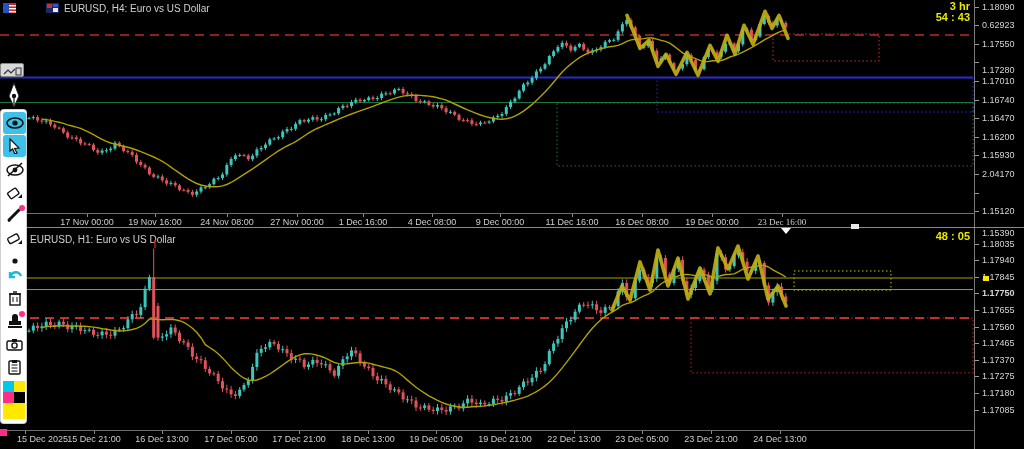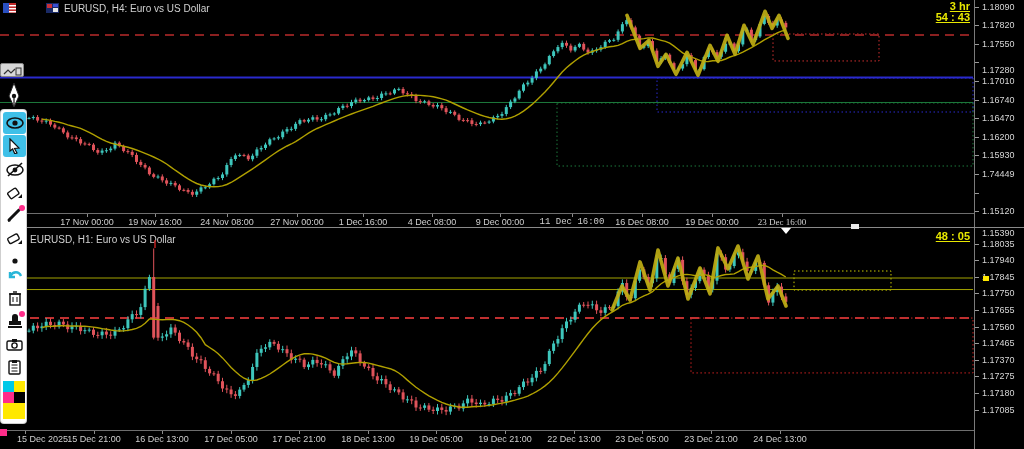--- a/index.html
+++ b/index.html
@@ -1,20 +1,20 @@
 <!DOCTYPE html>
 <html><head>
 <meta charset="utf-8">
 <style>
   html,body{margin:0;padding:0;background:#000;}
   #root{position:relative;width:1024px;height:449px;background:#000;overflow:hidden;
         font-family:"Liberation Sans",sans-serif;}
   .titlebar{position:absolute;height:14px;color:#d0d0d0;font-size:10px;white-space:nowrap;}
   .timerbox{position:absolute;text-align:right;color:#e8e800;font-weight:bold;
-            font-size:11px;line-height:11px;text-decoration:underline;}
+            font-size:11px;line-height:11px;}
   .plot-svg{position:absolute;left:0;}
   .scale-col{position:absolute;left:974px;width:50px;border-left:1px solid #7a7a7a;}
   .price-label{position:absolute;left:7px;color:#d6d6d6;font-size:9px;line-height:9px;white-space:nowrap;}
   .tickdash{position:absolute;left:0;width:4px;height:1px;background:#9a9a9a;}
   .taxis{position:absolute;left:0;width:974px;height:16px;color:#cfcfcf;font-size:9px;}
   .tlabel{position:absolute;top:3px;transform:translateX(-50%);white-space:nowrap;}
   .tdash{position:absolute;top:0;width:1px;height:3px;background:#8a8a8a;}
   .hborder{position:absolute;left:0;width:974px;height:1px;background:#6e6e6e;}
   .flagicon{position:absolute;width:13px;height:10px;display:inline-block;}
   .triangle-down{position:absolute;width:0;height:0;border-left:5px solid transparent;
@@ -436,49 +436,49 @@
         <div class="tlabel" style="left: 227px;">24 Nov 08:00</div>
         <div class="tdash" style="left: 297px;"></div>
         <div class="tlabel" style="left: 297px;">27 Nov 00:00</div>
         <div class="tdash" style="left: 363px;"></div>
         <div class="tlabel" style="left: 363px;">1 Dec 16:00</div>
         <div class="tdash" style="left: 432px;"></div>
         <div class="tlabel" style="left: 432px;">4 Dec 08:00</div>
         <div class="tdash" style="left: 500px;"></div>
         <div class="tlabel" style="left: 500px;">9 Dec 00:00</div>
         <div class="tdash" style="left: 572px;"></div>
-        <div class="tlabel" style="left: 572px; font-family: Liberation Mono, monospace;">11 Dec 16:00</div>
+        <div class="tlabel" style="left: 572px;">11 Dec 16:00</div>
         <div class="tdash" style="left: 642px;"></div>
         <div class="tlabel" style="left: 642px;">16 Dec 08:00</div>
         <div class="tdash" style="left: 712px;"></div>
         <div class="tlabel" style="left: 712px;">19 Dec 00:00</div>
         <div class="tdash" style="left: 782px;"></div>
         <div class="tlabel" style="left: 782px; font-family: Liberation Serif, serif;">23 Dec 16:00</div>
       </div>
     <div class="scale-col" id="scale0" style="top:0;height:227px;">
         <div class="tickdash" style="top: 6.5px;"></div>
         <div class="price-label" style="top: 2.5px;">1.18090</div>
         <div class="tickdash" style="top: 25.1px;"></div>
-        <div class="price-label" style="top: 21.1px;">1.17820</div>
+        <div class="price-label" style="top: 21.1px;">0.62923</div>
         <div class="tickdash" style="top: 43.7px;"></div>
         <div class="price-label" style="top: 39.7px;">1.17550</div>
         <div class="tickdash" style="top: 62.3px;"></div>
         <div class="price-label" style="top: 66px;">1.17280</div>
         <div class="tickdash" style="top: 80.9px;"></div>
         <div class="price-label" style="top: 76.9px;">1.17010</div>
         <div class="tickdash" style="top: 99.5px;"></div>
         <div class="price-label" style="top: 95.5px;">1.16740</div>
         <div class="tickdash" style="top: 118.1px;"></div>
         <div class="price-label" style="top: 114.1px;">1.16470</div>
         <div class="tickdash" style="top: 136.7px;"></div>
         <div class="price-label" style="top: 132.7px;">1.16200</div>
         <div class="tickdash" style="top: 155.3px;"></div>
         <div class="price-label" style="top: 151.3px;">1.15930</div>
         <div class="tickdash" style="top: 173.9px;"></div>
-        <div class="price-label" style="top: 169.9px;">1.74449</div>
+        <div class="price-label" style="top: 169.9px;">2.04170</div>
         <div class="tickdash" style="top: 192.5px;"></div>
         <div class="price-label" style="top: 188.5px; margin-top: 40px;">1.15390</div>
         <div class="tickdash" style="top: 211.1px;"></div>
         <div class="price-label" style="top: 207.1px;">1.15120</div>
       </div>
     <div class="hborder" style="top:227px;width:1024px;background:#8a8a8a;"></div>
     <div class="gripper" style="left:851px;top:224px;"></div>
   </div>
 
   <div>
@@ -880,21 +880,21 @@
         <div class="tlabel" style="left: 780px;">24 Dec 13:00</div>
       </div>
     <div class="scale-col" id="scale1" style="top:228px;height:221px;">
         <div class="tickdash" style="top: 15.5px;"></div>
         <div class="price-label" style="top: 11.5px;">1.18035</div>
         <div class="tickdash" style="top: 32.1px;"></div>
         <div class="price-label" style="top: 28.1px;">1.17940</div>
         <div class="tickdash" style="top: 48.7px;"></div>
         <div class="price-label" style="top: 44.7px;">1.17845</div>
         <div class="tickdash" style="top: 65.3px;"></div>
-        <div class="price-label" style="top: 61.3px;">1.17750</div>
+        <div class="price-label" style="top: 61.3px; font-weight: bold;">1.17750</div>
         <div class="tickdash" style="top: 81.9px;"></div>
         <div class="price-label" style="top: 77.9px;">1.17655</div>
         <div class="tickdash" style="top: 98.5px;"></div>
         <div class="price-label" style="top: 94.5px;">1.17560</div>
         <div class="tickdash" style="top: 115.1px;"></div>
         <div class="price-label" style="top: 111.1px;">1.17465</div>
         <div class="tickdash" style="top: 131.7px;"></div>
         <div class="price-label" style="top: 127.7px;">1.17370</div>
         <div class="tickdash" style="top: 148.3px;"></div>
         <div class="price-label" style="top: 144.3px;">1.17275</div>

